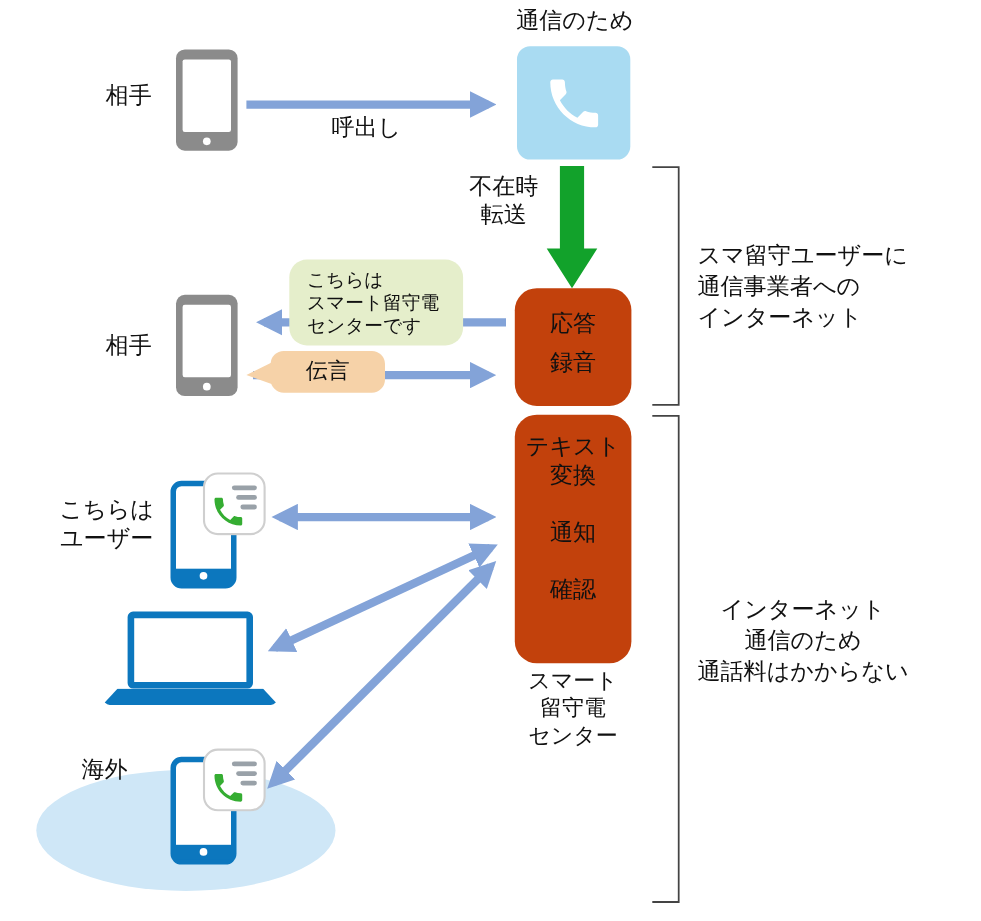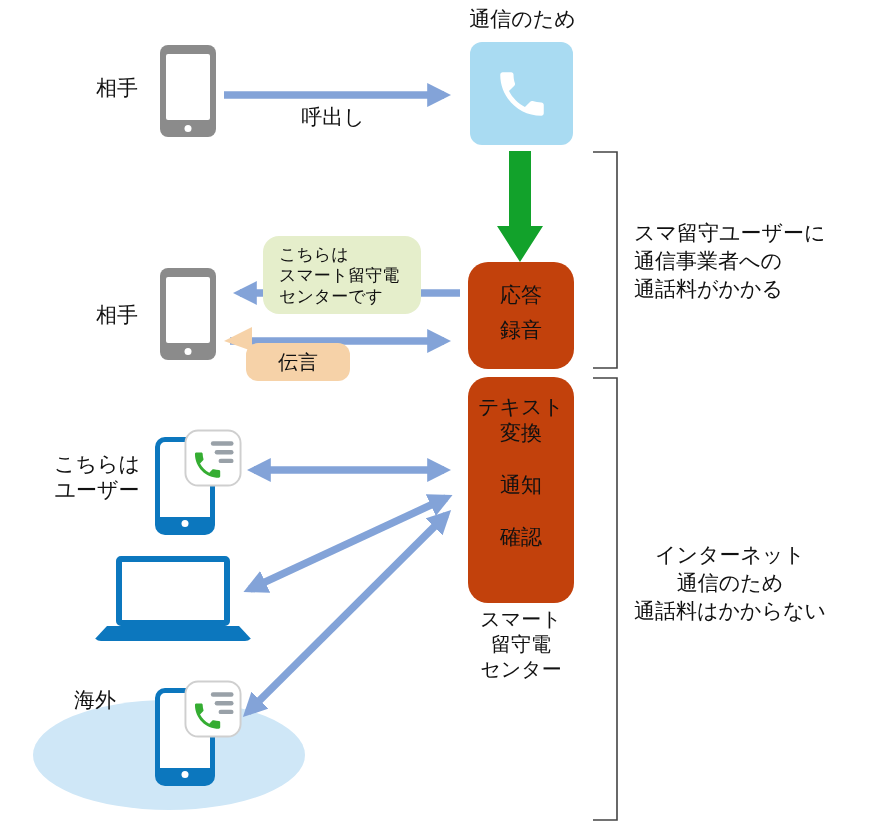--- a/index.html
+++ b/index.html
@@ -5,21 +5,21 @@
   html,body{margin:0;padding:0;background:#fff;}
   .canvas{position:relative;width:892px;height:837px;background:#fff;
           font-family:"Liberation Sans",sans-serif;color:#111;overflow:hidden;}
   .abs{position:absolute;}
   .ml{white-space:pre-line;}
   .lbl{font-size:21px;line-height:27px;}
   .center{text-align:center;}
   .bluebox{background:#a9dbf2;border-radius:12px;display:flex;align-items:center;justify-content:center;}
   .greenbox{background:#c2410c;border-radius:20px;}
   .bubble-g{background:#e5eecb;border-radius:16px;}
-  .bubble-o{background:#f6d2a8;border-radius:12px;margin-top:24px;}
+  .bubble-o{background:#f6d2a8;border-radius:12px;}
   .phone-gray{background:#8b8b8b;border-radius:8px;}
   .pg-screen{position:absolute;left:6px;right:6px;top:9px;bottom:17px;background:#fff;border-radius:2px;}
   .pg-dot{position:absolute;left:50%;bottom:5px;width:7px;height:7px;transform:translateX(-50%);background:#fff;border-radius:50%;}
   .phone-blue{border:5px solid #0c77be;background:#fff;border-radius:10px;box-sizing:border-box;}
   .pb-band{position:absolute;left:0;right:0;bottom:0;height:13px;background:#0c77be;}
   .pb-dot{position:absolute;left:50%;bottom:3px;width:7px;height:7px;transform:translateX(-50%);background:#fff;border-radius:50%;z-index:1;}
   .laptop-screen{border:6px solid #0c77be;background:#fff;border-radius:5px;box-sizing:border-box;}
   .laptop-base{background:#0c77be;clip-path:polygon(14px 0,calc(100% - 14px) 0,100% 100%,0 100%);border-radius:0 0 8px 8px;}
   .ellipse{background:#cfe7f7;border-radius:50%;}
 </style>
@@ -56,39 +56,41 @@
     </svg>
   </div>
 
   <div class="abs phone-gray" style="left:160px;top:45px;width:56px;height:92px;">
     <div class="pg-screen"></div>
     <div class="pg-dot"></div>
   </div>
   <div class="abs lbl" style="left:96px;top:74px;">相手</div>
   <div class="abs lbl center" style="left:283px;top:103px;width:100px;">呼出し</div>
 
+  <div class="abs lbl center ml" style="left:408px;top:157px;width:100px;line-height:26px;">不在時
+転送</div>
 
   <div class="abs bubble-g ml" style="left:263px;top:199px;width:158px;height:78px;font-size:17px;line-height:21px;padding:8px 0 0 16px;box-sizing:border-box;margin-top:37px;">こちらは
 スマート留守電
 センターです</div>
 
   <div class="abs phone-gray" style="left:160px;top:268px;width:56px;height:92px;">
     <div class="pg-screen"></div>
     <div class="pg-dot"></div>
   </div>
   <div class="abs lbl" style="left:96px;top:301px;">相手</div>
 
   <div class="abs bubble-o center" style="left:246px;top:319px;width:104px;height:38px;font-size:20px;line-height:38px;">伝言</div>
 
   <div class="abs greenbox center ml" style="left:468px;top:262px;width:106px;height:107px;font-size:21px;line-height:35px;padding-top:15px;box-sizing:border-box;">応答
 録音</div>
 
   <div class="abs lbl ml" style="left:634px;top:219px;line-height:28px;">スマ留守ユーザーに
 通信事業者への
-通話料がかかる</div>
+インターネット</div>
 
   <div class="abs center ml" style="left:458px;top:607px;width:126px;font-size:20px;line-height:25px;">スマート
 留守電
 センター</div>
   <div class="abs greenbox center ml" style="left:468px;top:377px;width:106px;height:226px;font-size:21px;line-height:26px;padding-top:17px;box-sizing:border-box;">テキスト
 変換
 
 通知
 
 確認</div>

